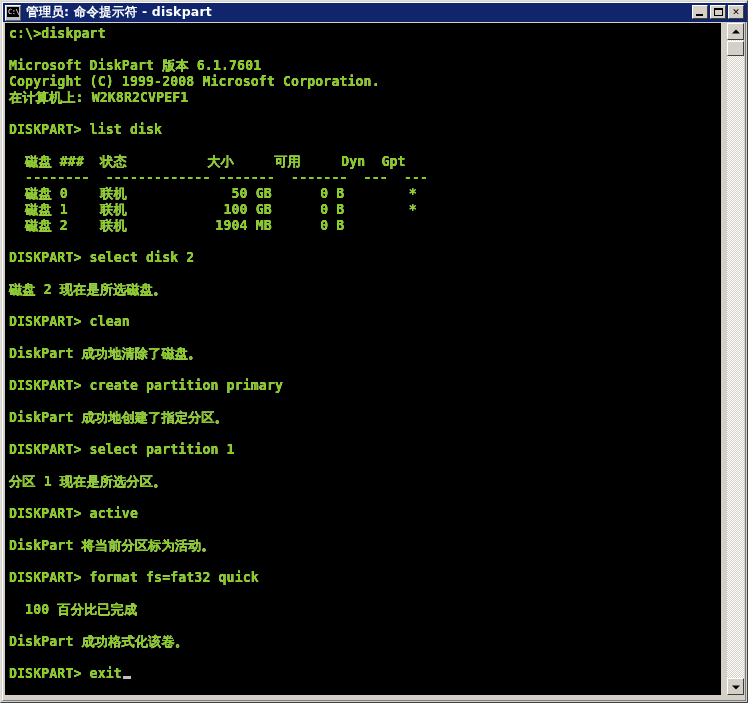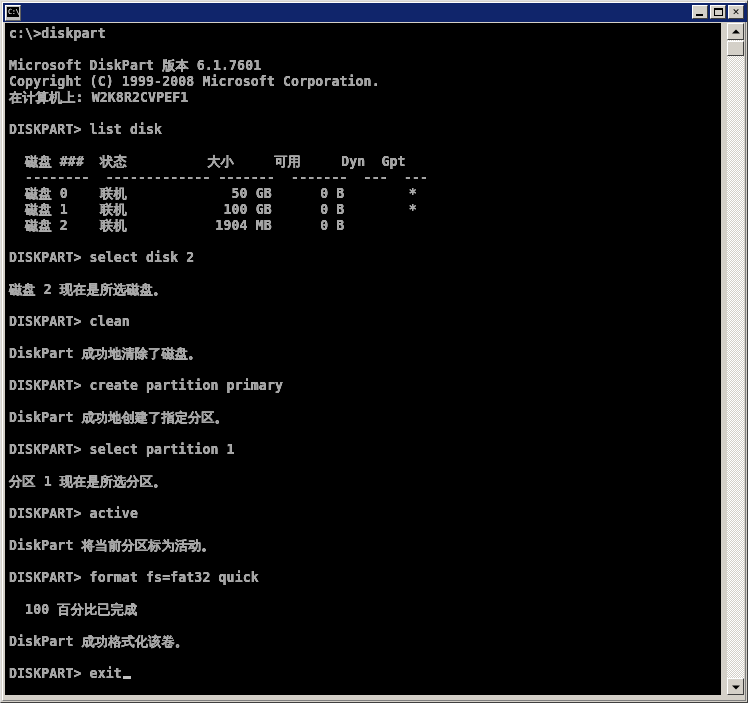--- a/index.html
+++ b/index.html
@@ -146,21 +146,21 @@
     height: 672px;
     background: #000000;
     overflow: hidden;
   }
   #console-text {
     position: absolute;
     left: 4px;
     top: 3px;
     margin: 0;
     padding: 0;
-    color: #a3a3a3;
+    color: #84cc16;
     font-family: "DejaVu Sans Mono", "Liberation Mono", monospace;
     font-size: 13.2px;
     line-height: 16px;
     white-space: pre;
     letter-spacing: 0.12px;
     font-weight: bold;
     text-shadow: 0 0 0 #ffffff;
   }
   #console-text .cursor {
     display: inline-block;
@@ -242,20 +242,21 @@
 </head>
 <body>
 
 <div id="console-window">
   <div id="window-inner-bevel"></div>
 
   <div id="title-bar">
     <div id="system-icon">
       <div class="scr">C:\</div>
     </div>
+    <div id="title-text">管理员: 命令提示符 - diskpart</div>
 
     <div id="window-buttons">
       <div class="win-btn" id="btn-minimize">
         <span class="bar"></span>
       </div>
       <div class="win-btn" id="btn-maximize">
         <span class="box"></span>
       </div>
       <div class="win-btn" id="btn-close">
         <span class="glyph">✕</span>

